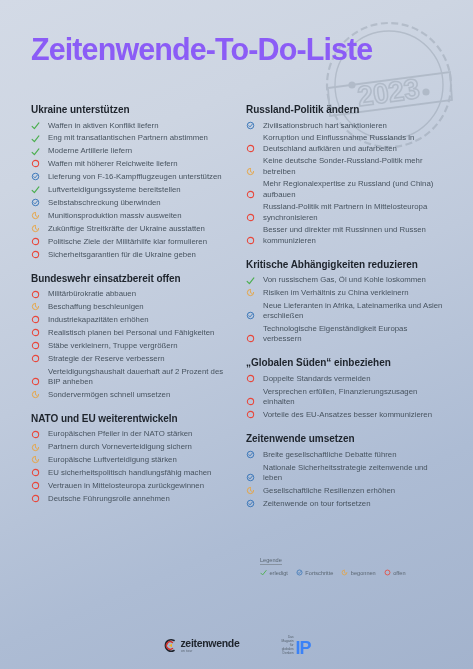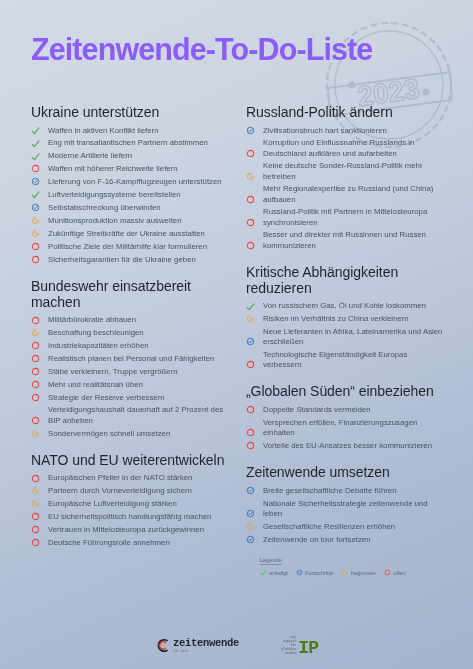--- a/index.html
+++ b/index.html
@@ -37,22 +37,22 @@
     left:31px; top:104px;
     width:412px;
     display:flex;
     gap:18px;
   }
   .col { width:197px; }
 
   .section { margin-bottom:13px; }
   .section:last-child { margin-bottom:0; }
   .section-head {
-    font-size:14px;
-    font-weight:normal;
+    font-size:10px;
+    font-weight:bold;
     color:#1e242c;
     margin-bottom:5.5px;
     letter-spacing:-0.05px;
   }
   ul.items { list-style:none; }
   li.item {
     display:flex;
     align-items:flex-end;
     gap:8px;
     font-size:7.8px;
@@ -89,42 +89,41 @@
 
   
   .footer {
     position:absolute;
     left:0; top:622px;
     width:473px; height:47px;
     display:flex;
     align-items:center;
     justify-content:center;
     gap:42px;
-    font-family:Liberation Mono, monospace;
   }
   .logo-zw { display:flex; align-items:center; gap:3px; }
   .logo-zw .mark { width:15px; height:15px; }
   .logo-zw .wordmark {
     display:flex; flex-direction:column; line-height:1;
   }
   .logo-zw .wm-main {
     font-size:10.5px; font-weight:bold; color:#1e242c; letter-spacing:-0.3px;
   }
   .logo-zw .wm-sub {
     font-size:3.3px; color:#55606c; letter-spacing:0.2px; margin-top:1.5px; margin-left:0.5px;
   }
   .logo-ip { display:flex; align-items:flex-end; gap:2px; }
   .logo-ip .ip-tag {
     display:flex; flex-direction:column;
     align-items:flex-end;
     font-size:3.2px; line-height:4px; color:#55606c;
     padding-bottom:2px;
   }
   .logo-ip .ip-mark {
-    font-size:18px; font-weight:bold; color:#4d7c0f; line-height:17px; letter-spacing:-1px;
+    font-size:18px; font-weight:bold; color:#3b82f6; line-height:17px; letter-spacing:-1px;
   }
 </style>
 </head>
 <body>
 
 <div class="stamp">
   <svg viewBox="0 0 142 142" xmlns="http://www.w3.org/2000/svg">
     <g stroke="#7b8794" fill="none" stroke-width="2.2" stroke-dasharray="7 3.5">
       <circle cx="71" cy="71" r="62"></circle>
     </g>
@@ -239,21 +238,21 @@
             <span class="ic">
               <svg viewBox="0 0 16 16" xmlns="http://www.w3.org/2000/svg">
                 <circle cx="8" cy="8" r="5.6" stroke="#e8483c" stroke-width="1.9" fill="none"></circle>
               </svg>
             </span>
             <span class="txt">Sicherheitsgarantien für die Ukraine geben</span>
           </li>
         </ul>
       </div>
       <div class="section">
-        <div class="section-head">Bundeswehr einsatzbereit machen</div>
+        <div class="section-head">Bundeswehr einsatzbereit offen</div>
         <ul class="items">
           <li class="item">
             <span class="ic">
               <svg viewBox="0 0 16 16" xmlns="http://www.w3.org/2000/svg">
                 <circle cx="8" cy="8" r="5.6" stroke="#e8483c" stroke-width="1.9" fill="none"></circle>
               </svg>
             </span>
             <span class="txt">Militärbürokratie abbauen</span>
           </li>
           <li class="item">
@@ -281,28 +280,20 @@
             </span>
             <span class="txt">Realistisch planen bei Personal und Fähigkeiten</span>
           </li>
           <li class="item">
             <span class="ic">
               <svg viewBox="0 0 16 16" xmlns="http://www.w3.org/2000/svg">
                 <circle cx="8" cy="8" r="5.6" stroke="#e8483c" stroke-width="1.9" fill="none"></circle>
               </svg>
             </span>
             <span class="txt">Stäbe verkleinern, Truppe vergrößern</span>
-          </li>
-          <li class="item">
-            <span class="ic">
-              <svg viewBox="0 0 16 16" xmlns="http://www.w3.org/2000/svg">
-                <circle cx="8" cy="8" r="5.6" stroke="#e8483c" stroke-width="1.9" fill="none"></circle>
-              </svg>
-            </span>
-            <span class="txt">Mehr und realitätsnah üben</span>
           </li>
           <li class="item">
             <span class="ic">
               <svg viewBox="0 0 16 16" xmlns="http://www.w3.org/2000/svg">
                 <circle cx="8" cy="8" r="5.6" stroke="#e8483c" stroke-width="1.9" fill="none"></circle>
               </svg>
             </span>
             <span class="txt">Strategie der Reserve verbessern</span>
           </li>
           <li class="item">

